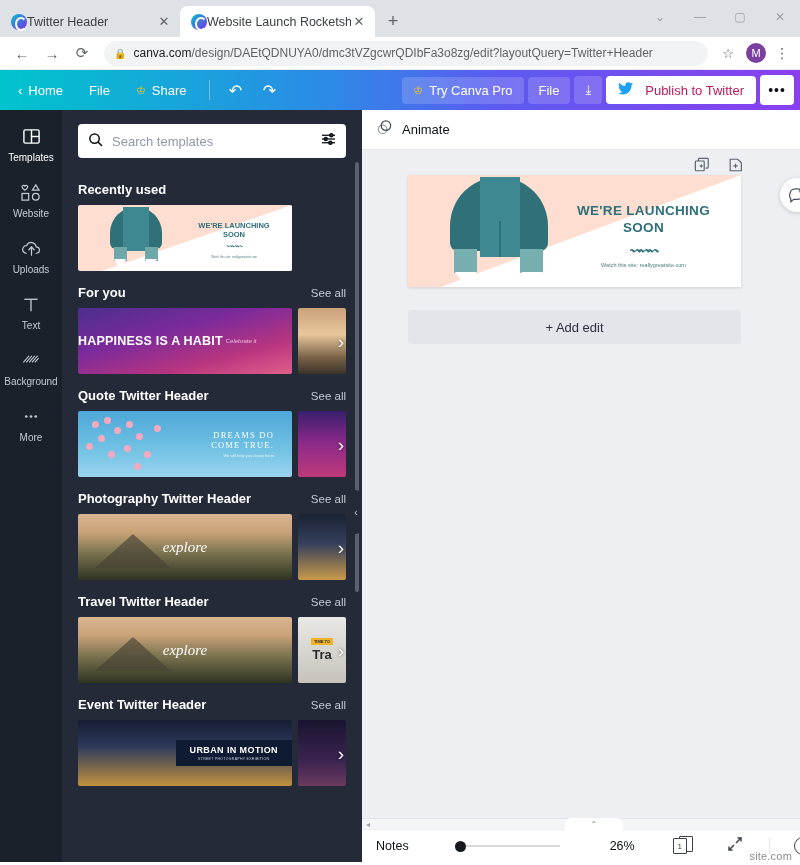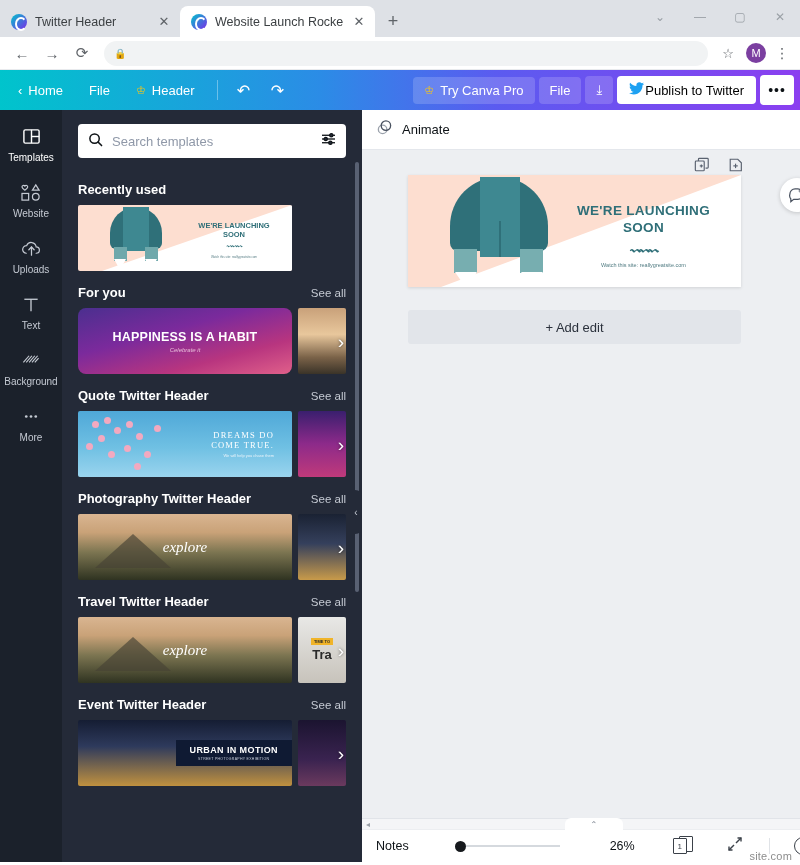--- a/index.html
+++ b/index.html
@@ -9,21 +9,21 @@
     background: #fff; overflow: hidden; position: relative;
   }
 
   
   .browser-tabbar {
     height: 37px; background: #dee1e6;
     display: flex; align-items: flex-end; position: relative;
   }
   .tab {
     height: 31px; display: flex; align-items: center;
-    padding: 0 8px 0 11px; gap: 8px;
+    padding: 0 8px 0 11px; 
     font-size: 12px; color: #3c4043;
     border-radius: 8px 8px 0 0; position: relative;
     min-width: 180px; max-width: 195px;
   }
   .tab.inactive { background: transparent; }
   .tab.active { background: #fff; }
   .tab-favicon {
     width: 16px; height: 16px; border-radius: 50%;
     background: linear-gradient(135deg,#00c4cc 0%,#7d2ae8 100%);
     flex: 0 0 16px; position: relative;
@@ -105,22 +105,22 @@
     justify-content: center; cursor: pointer; font-size: 16px;
   }
   .ct-spacer { flex: 1; }
   .ct-right { display: flex; align-items: center; gap: 4px; }
   .ct-pill {
     background: rgba(255,255,255,.17); border-radius: 4px;
     padding: 6px 11px; display: flex; align-items: center; gap: 6px;
     cursor: pointer; font-size: 13px; white-space: nowrap;
   }
   .ct-white {
-    background: #fff; color: #000000; border-radius: 4px;
-    padding: 6px 12px; display: flex; align-items: center; gap: 1px;
+    background: #fff; color: #be185d; border-radius: 4px;
+    padding: 6px 12px; display: flex; align-items: center; gap: 12px;
     cursor: pointer; font-size: 13px; white-space: nowrap; font-weight: 400;
   }
   .ct-white-sq {
     background: #fff; color: #0d1216; border-radius: 4px;
     width: 34px; height: 30px; display: flex; align-items: center;
     justify-content: center; cursor: pointer; font-size: 14px;
     letter-spacing: 1px;
   }
   .crown { color: #f5c518; font-size: 11px; }
   .twit-bird { color: #1da1f2; font-size: 14px; }
@@ -191,22 +191,22 @@
   
   .art-rocket { width: 100%; height: 100%; background: #fdded0; position: relative; }
   .art-rocket .tri {
     position: absolute; right: 0; top: 0; width: 0; height: 0;
     border-style: solid; border-width: 0 0 66px 190px;
     border-color: transparent transparent #fff transparent;
   }
   .art-happy {
     width: 100%; height: 100%;
     background: linear-gradient(165deg,#4b2f8f 0%,#7b2a9c 38%,#b8357f 72%,#e0608a 100%);
-    display: flex; align-items: center; justify-content: center;
-    flex-direction: column; gap: 3px; border-radius: 8px;
+    display: flex; align-items: center; 
+    flex-direction: row; gap: 3px;
   }
   .art-happy .t1 { color: #fff; font-size: 12.5px; font-weight: bold; letter-spacing: .2px; }
   .art-happy .t2 { color: #f3d0e4; font-size: 6px; font-style: italic; opacity: .85; }
   .art-sunset { width: 100%; height: 100%; background: linear-gradient(180deg,#c9a17a 0%,#e8c79c 40%,#7a6248 75%,#3a3328 100%); }
   .art-blossom {
     width: 100%; height: 100%;
     background: linear-gradient(180deg,#4fa8d8 0%,#6fc0e3 55%,#9ad4ee 100%);
     position: relative; display: flex; align-items: center; justify-content: flex-end;
     padding-right: 18px; flex-direction: column; justify-content: center; align-items: flex-end;
   }
@@ -369,38 +369,39 @@
     <div class="win-btn">✕</div>
   </div>
 </div>
 
 <div class="browser-urlbar">
   <div class="nav-btn">←</div>
   <div class="nav-btn">→</div>
   <div class="nav-btn">⟳</div>
   <div class="omnibox">
     <span class="lock-ico">🔒</span>
+    <span class="omnibox-url"><span class="dom">canva.com</span><span class="rest">/design/DAEtQDNUYA0/dmc3tVZgcwrQDIbFa3o8zg/edit?layoutQuery=Twitter+Header</span></span>
   </div>
   <div class="star-btn">☆</div>
   <div class="avatar-btn">M</div>
   <div class="menu-btn">⋮</div>
 </div>
 
 <div class="canva-top">
   <div class="ct-left">
     <div class="ct-item">
       <span>‹</span>
       <span>Home</span>
     </div>
     <div class="ct-item">
       <span>File</span>
     </div>
     <div class="ct-item">
       <span class="crown">♔</span>
-      <span>Header</span>
+      <span>Share</span>
     </div>
     <div class="ct-divider"></div>
     <div class="ct-icon-btn">↶</div>
     <div class="ct-icon-btn">↷</div>
   </div>
   <div class="ct-spacer"></div>
   <div class="ct-right">
     <div class="ct-pill">
       <span class="crown">♔</span>
       <span>Try Canva Pro</span>

